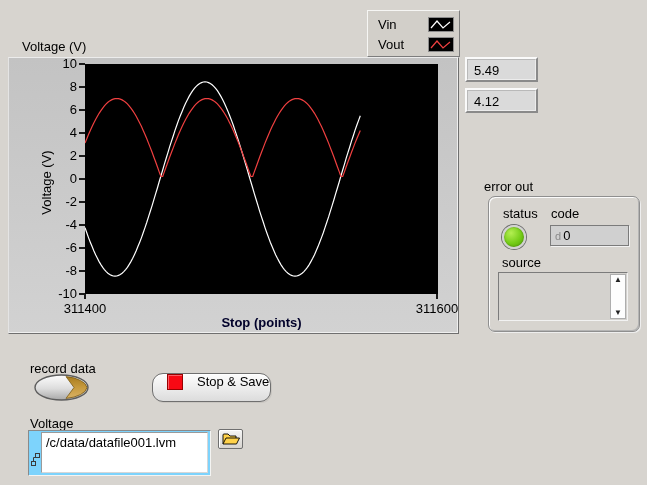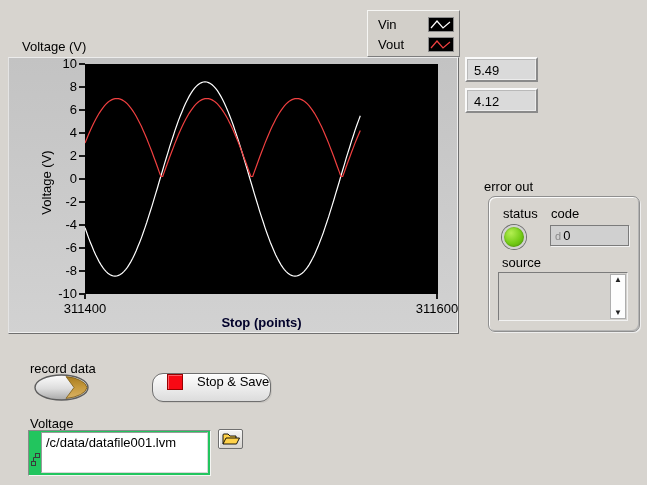--- a/index.html
+++ b/index.html
@@ -117,21 +117,21 @@
   }
   .stop-square {
     width:16px; height:16px; background:#f80914;
     border:1px solid #900; box-shadow:inset 1px 1px 0 rgba(255,255,255,.35);
   }
 
   
   .filename-label { left:30px; top:416px; }
   .path-ctrl {
     left:28px; top:430px; width:183px; height:46px;
-    background:#22c55e;
+    background:#7dd3fc;
     border-top:1px solid #8a8a8a; border-left:1px solid #8a8a8a;
     border-right:1px solid #f4f4f2; border-bottom:1px solid #f4f4f2;
   }
   .path-glyph { position:absolute; left:2px; top:22px; }
   .path-text {
     position:absolute; left:12px; top:1px; right:2px; bottom:2px;
     background:#fff; border:1px solid #9a9a9a; border-right-color:#d7d7d7; border-bottom-color:#d7d7d7;
     padding:2px 4px; overflow:hidden; white-space:nowrap;
   }
   .browse-btn {

